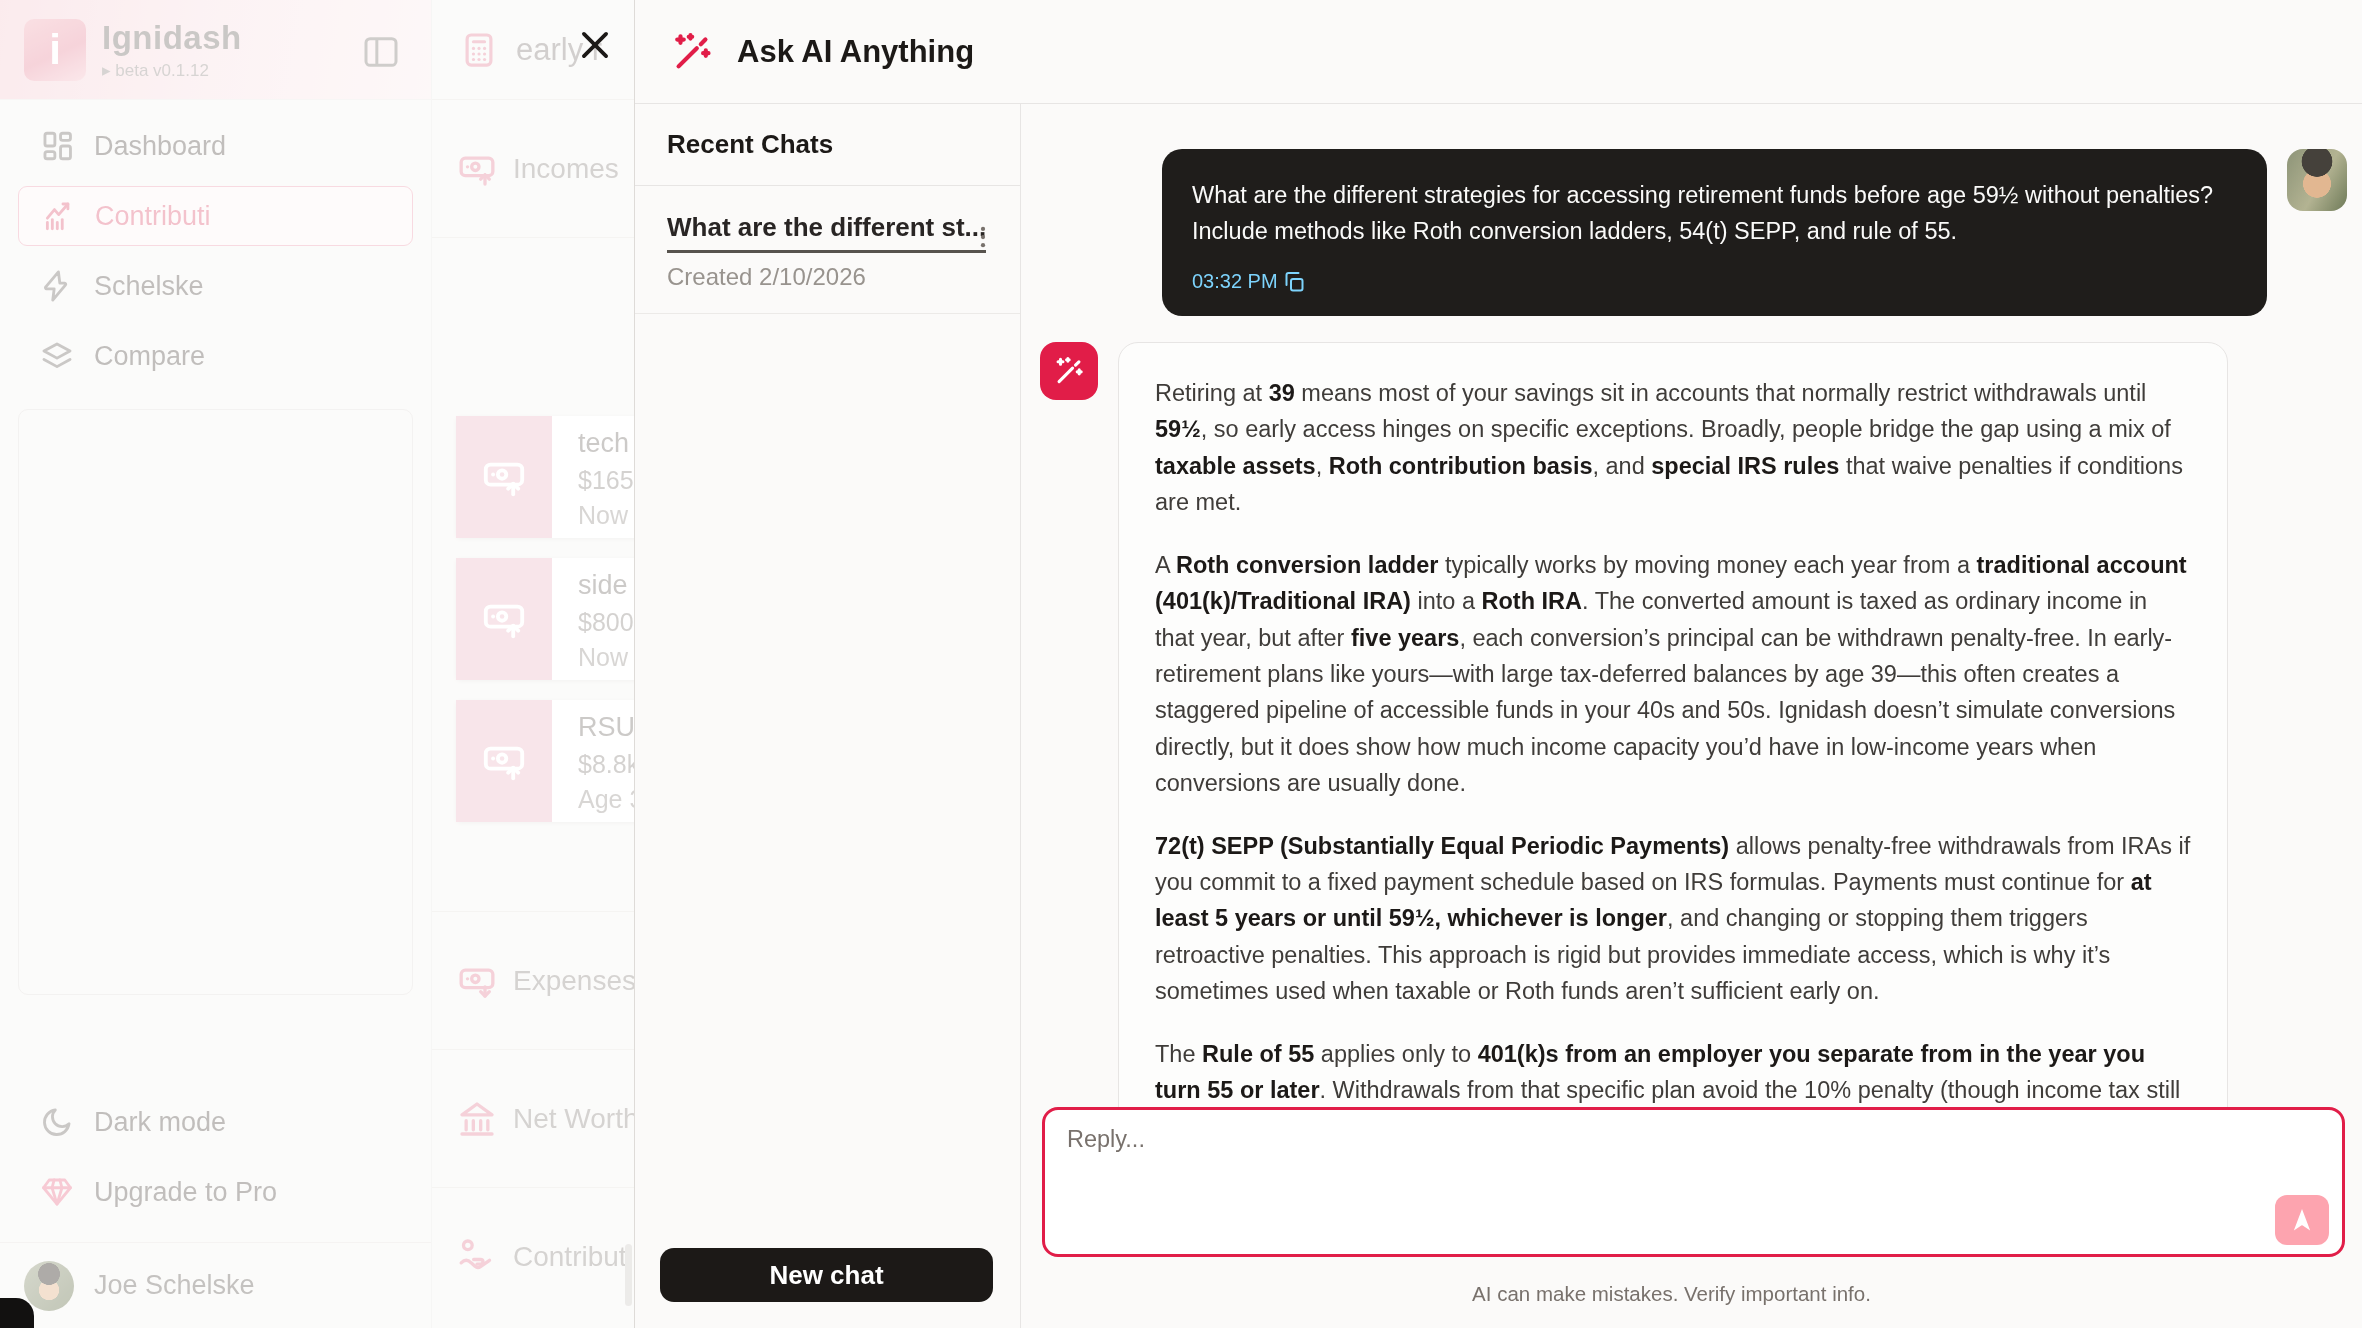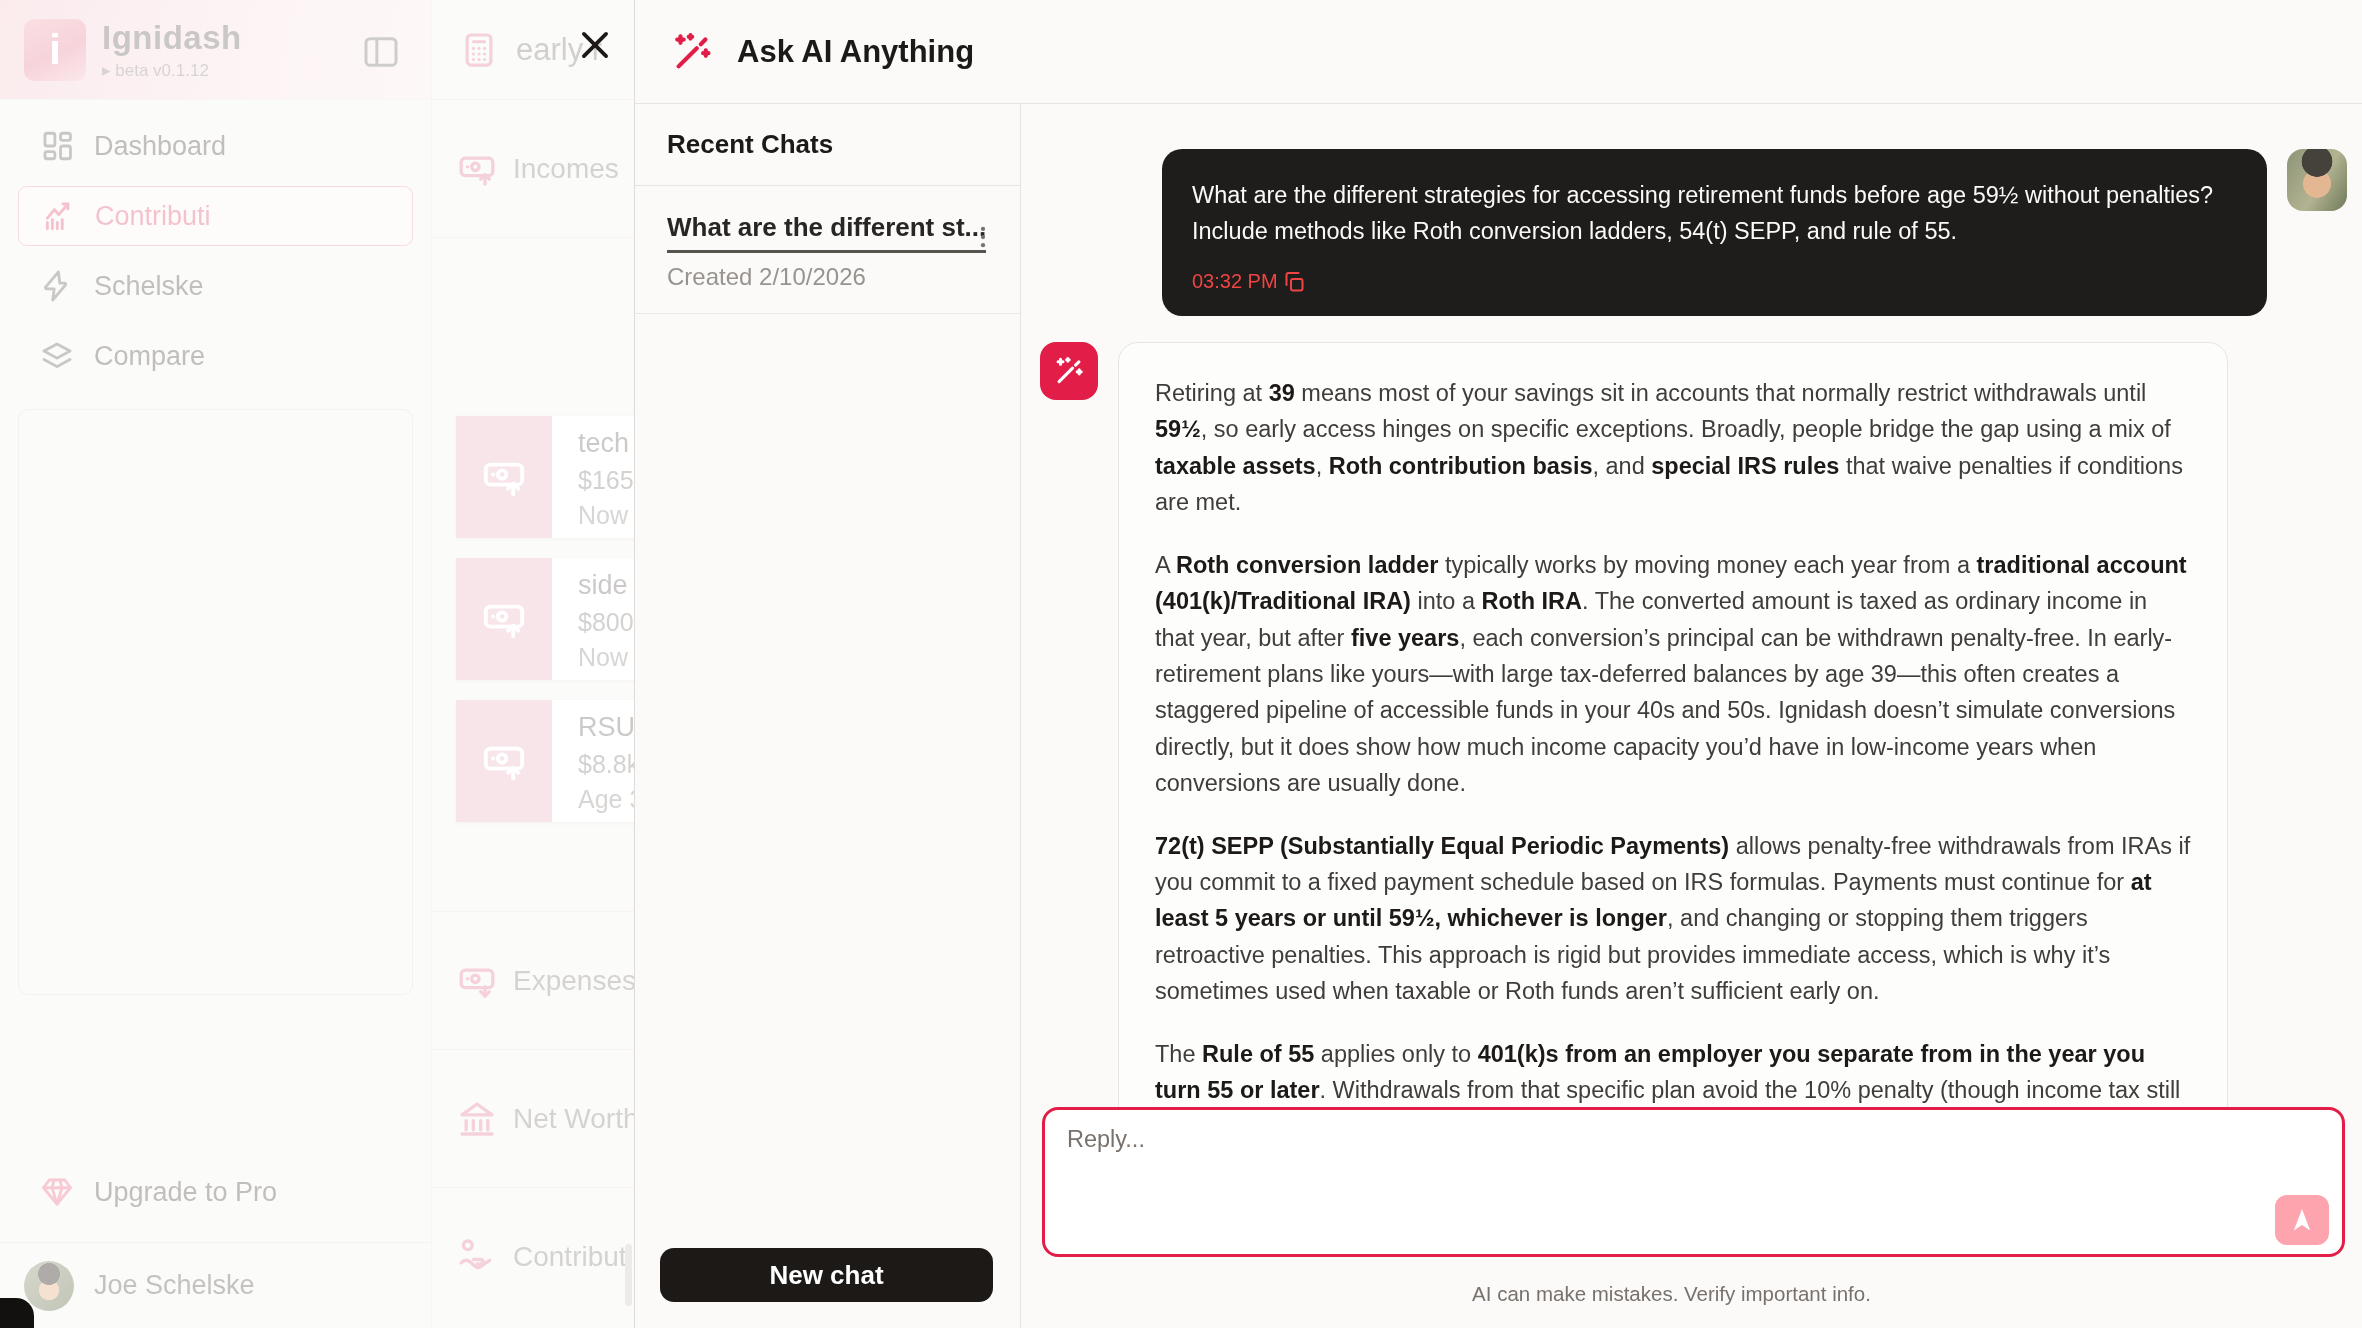--- a/index.html
+++ b/index.html
@@ -85,21 +85,21 @@
   .recent-item .created { font-size:24px; color:#98938e; margin-top:10px; }
   .kebab { position:absolute; right:22px; top:36px; color:#78716c; cursor:pointer; }
   .new-chat-btn { position:absolute; left:25px; right:27px; bottom:26px; height:54px; background:#1c1917;
     color:#fff; border:none; border-radius:14px; font-size:26px; font-weight:600;
     font-family:inherit; cursor:pointer; }
 
   .main-chat { flex:1; position:relative; overflow:hidden; }
   .user-msg-row { position:absolute; top:45px; left:141px; right:15px; display:flex; gap:20px; align-items:flex-start; }
   .user-bubble { flex:1; background:#1f1d1b; border-radius:20px; padding:28px 30px 22px; color:#fafaf9; }
   .user-bubble .txt { font-size:23.5px; line-height:1.55; }
-  .msg-meta { display:flex; align-items:center; gap:4px; margin-top:20px; color:#ef4444; }
+  .msg-meta { display:flex; align-items:center; gap:4px; margin-top:20px; color:#7dd3fc; }
   .msg-meta .time { font-size:20px; }
   .avatar-user { width:60px; height:62px; border-radius:16px; flex:0 0 auto;
     background:
       radial-gradient(circle at 50% 20%, #45413b 26%, rgba(0,0,0,0) 27%),
       radial-gradient(circle at 50% 56%, #e2b791 30%, rgba(0,0,0,0) 31%),
       linear-gradient(120deg,#8d9478 0%,#b3b392 55%,#6e7a58 100%); }
 
   .ai-row { position:absolute; top:238px; left:19px; display:flex; gap:20px; align-items:flex-start;justify-content:space-between; }
   .ai-avatar { width:58px; height:58px; border-radius:16px; background:#e11d48; flex:0 0 auto;
     display:flex; align-items:center; justify-content:center; color:#fff; }
@@ -180,20 +180,28 @@
           </svg>
       </span>
       <span class="lbl">Compare</span>
     </div>
   </div>
 
   <div class="empty-box"></div>
 
   <div class="sb-footer">
     <div class="nav">
+      <div class="nav-item">
+        <span>
+          <svg width="34" height="34" viewBox="0 0 24 24" fill="none" stroke="currentColor" stroke-width="2" stroke-linecap="round" stroke-linejoin="round">
+              <path d="M20.5 13.2 A8.7 8.7 0 1 1 10.8 3.5 A6.8 6.8 0 0 0 20.5 13.2 Z"></path>
+            </svg>
+        </span>
+        <span class="lbl">Dark mode</span>
+      </div>
       <div class="nav-item">
         <span class="pink-ic" style="color:#ee8aa0">
           <svg width="34" height="34" viewBox="0 0 24 24" fill="none" stroke="currentColor" stroke-width="2" stroke-linecap="round" stroke-linejoin="round">
               <path d="M6.5 3.5 h11 l4 5.5 -9.5 11.5 L2.5 9 Z"></path>
               <path d="M2.5 9 h19"></path>
               <path d="M10 3.5 8.5 9 12 20.5 15.5 9 14 3.5"></path>
             </svg>
         </span>
         <span class="lbl">Upgrade to Pro</span>
       </div>

